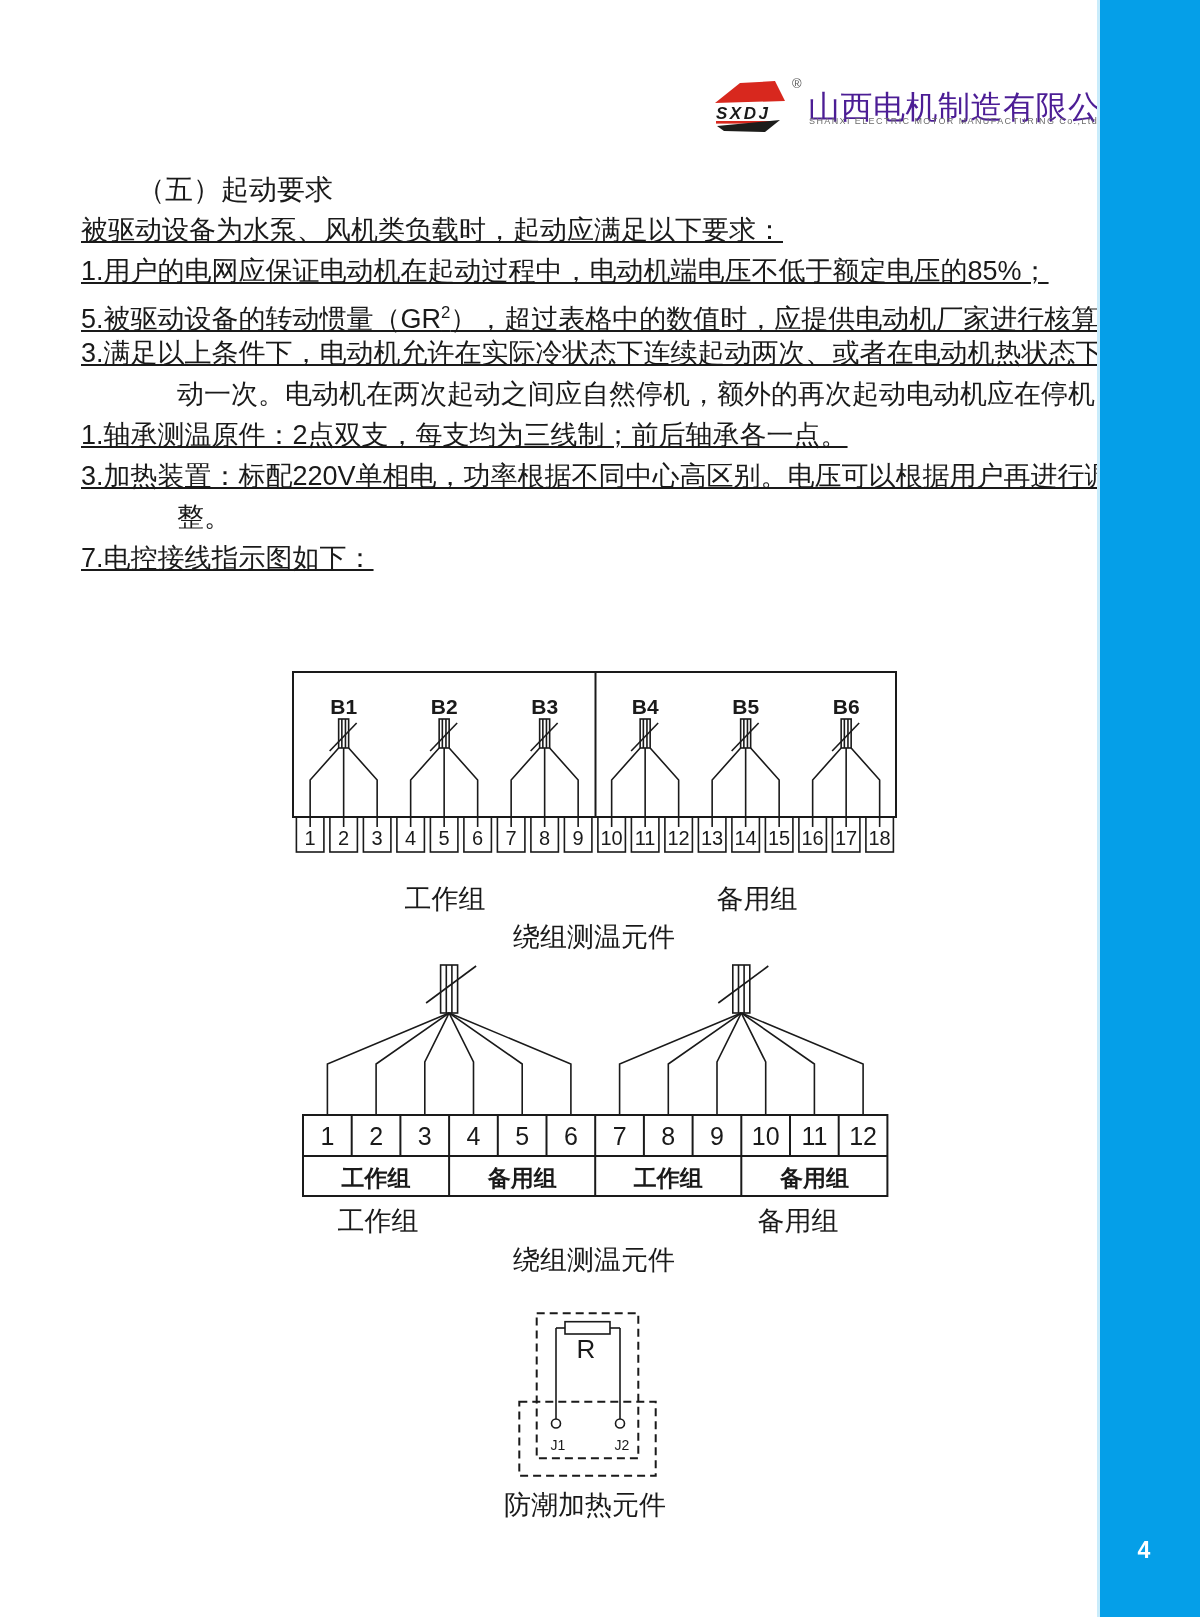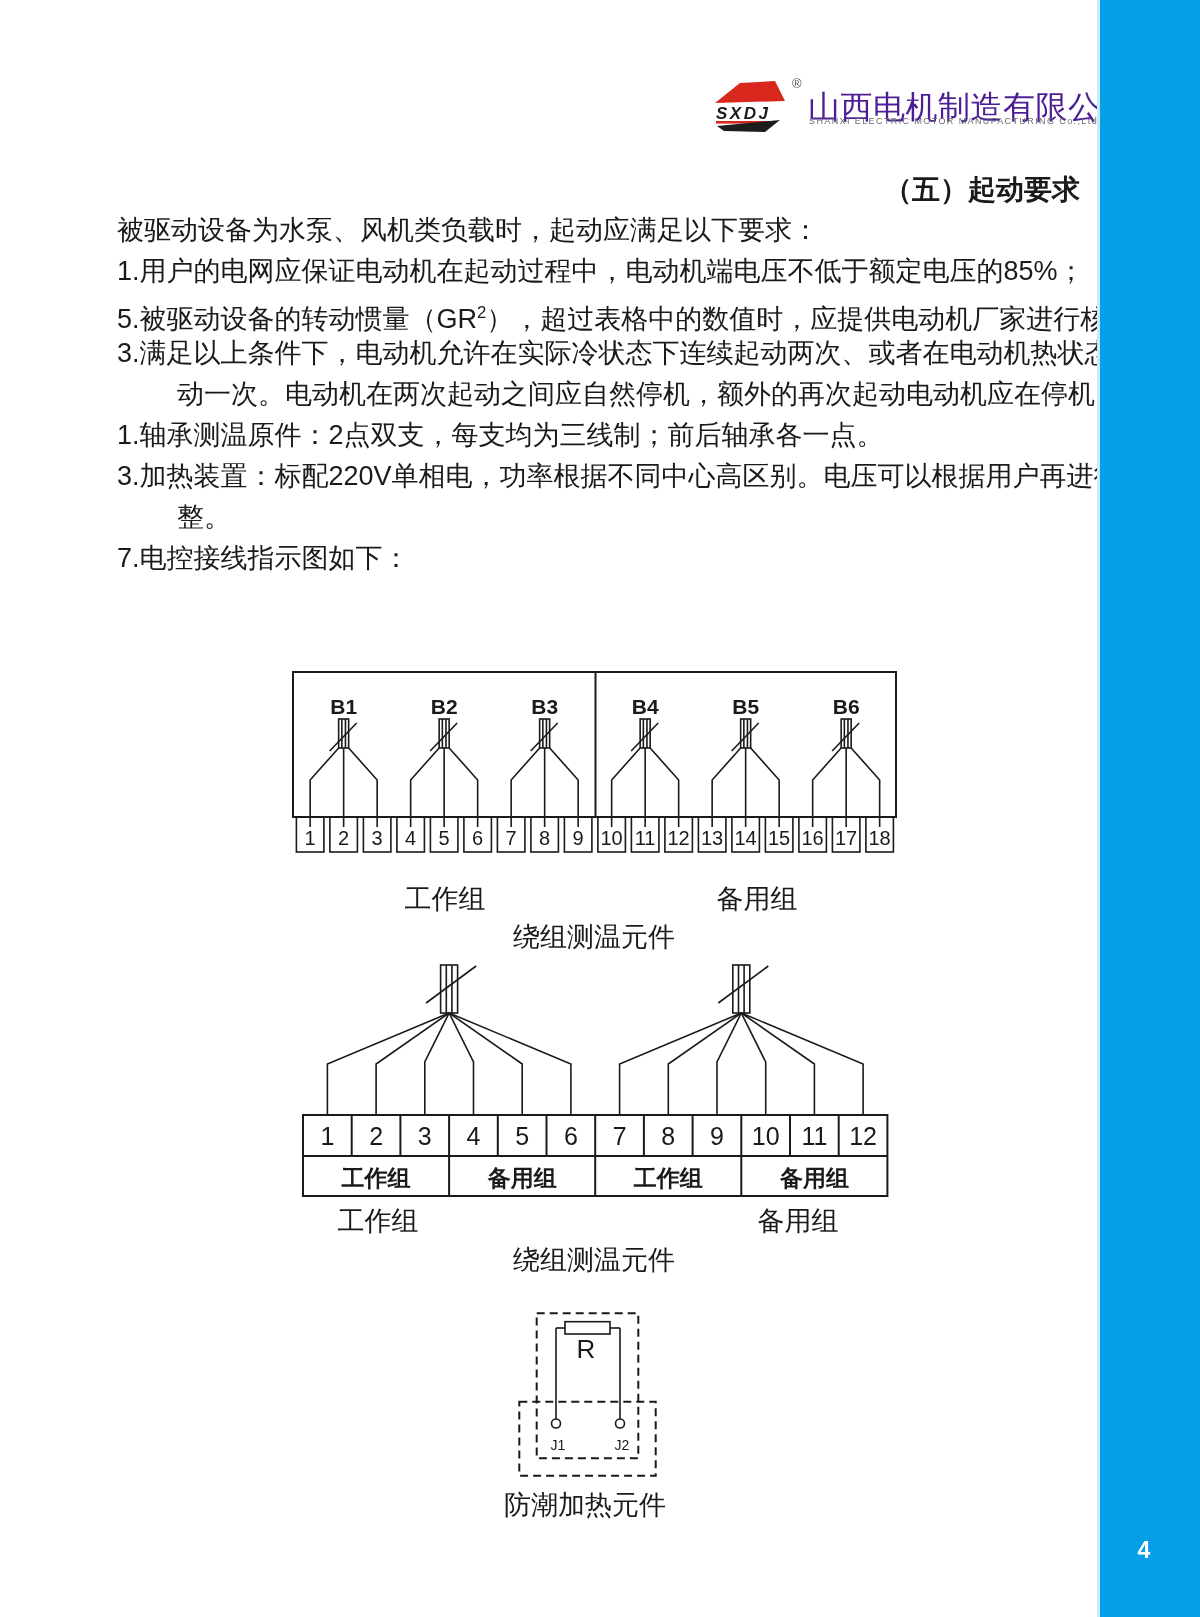--- a/index.html
+++ b/index.html
@@ -9,22 +9,22 @@
   }
   
   .logo{position:absolute;left:712px;top:76px;width:300px;height:62px;}
   .logo-mark{position:absolute;left:0;top:2px;}
   .logo-reg{position:absolute;left:80px;top:0;font-size:13px;color:#555;}
   .logo-cn{position:absolute;left:96px;top:10px;font-size:32px;font-weight:400;color:#4c1d95;letter-spacing:0.5px;white-space:nowrap;}
   .logo-en{position:absolute;left:97px;top:40px;font-size:9px;color:#6b6b6b;letter-spacing:1.4px;white-space:nowrap;}
   
   .textblock{position:absolute;left:0;top:169px;width:1080px;}
   .line{height:41px;line-height:41px;font-size:27px;white-space:nowrap;}
-  .line.h{font-weight:bold;font-size:28px;padding-left:137px;text-align:right;}
-  .line.p{padding-left:117px;}
+  .line.h{font-weight:normal;font-size:28px;padding-left:137px;}
+  .line.p{padding-left:81px;text-decoration:underline;}
   .line.c{padding-left:177px;}
   sup{font-size:0.62em;}
   
   svg{position:absolute;overflow:visible;}
   svg text{font-family:"Liberation Sans", sans-serif;fill:#1a1a1a;}
   .dline{stroke:#1a1a1a;stroke-width:2;fill:none;}
   .dline-thin{stroke:#1a1a1a;stroke-width:1.6;fill:none;}
   .dash{stroke:#1a1a1a;stroke-width:2;fill:none;stroke-dasharray:8 5;}
   
   .sidebar-light{position:absolute;left:1097px;top:0;width:3px;height:1617px;background:#c9ecfb;}

